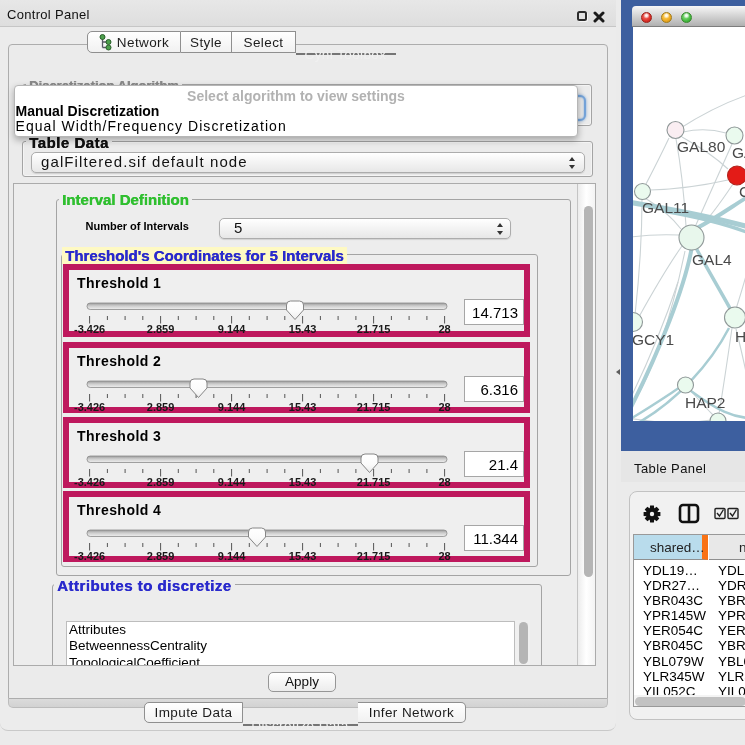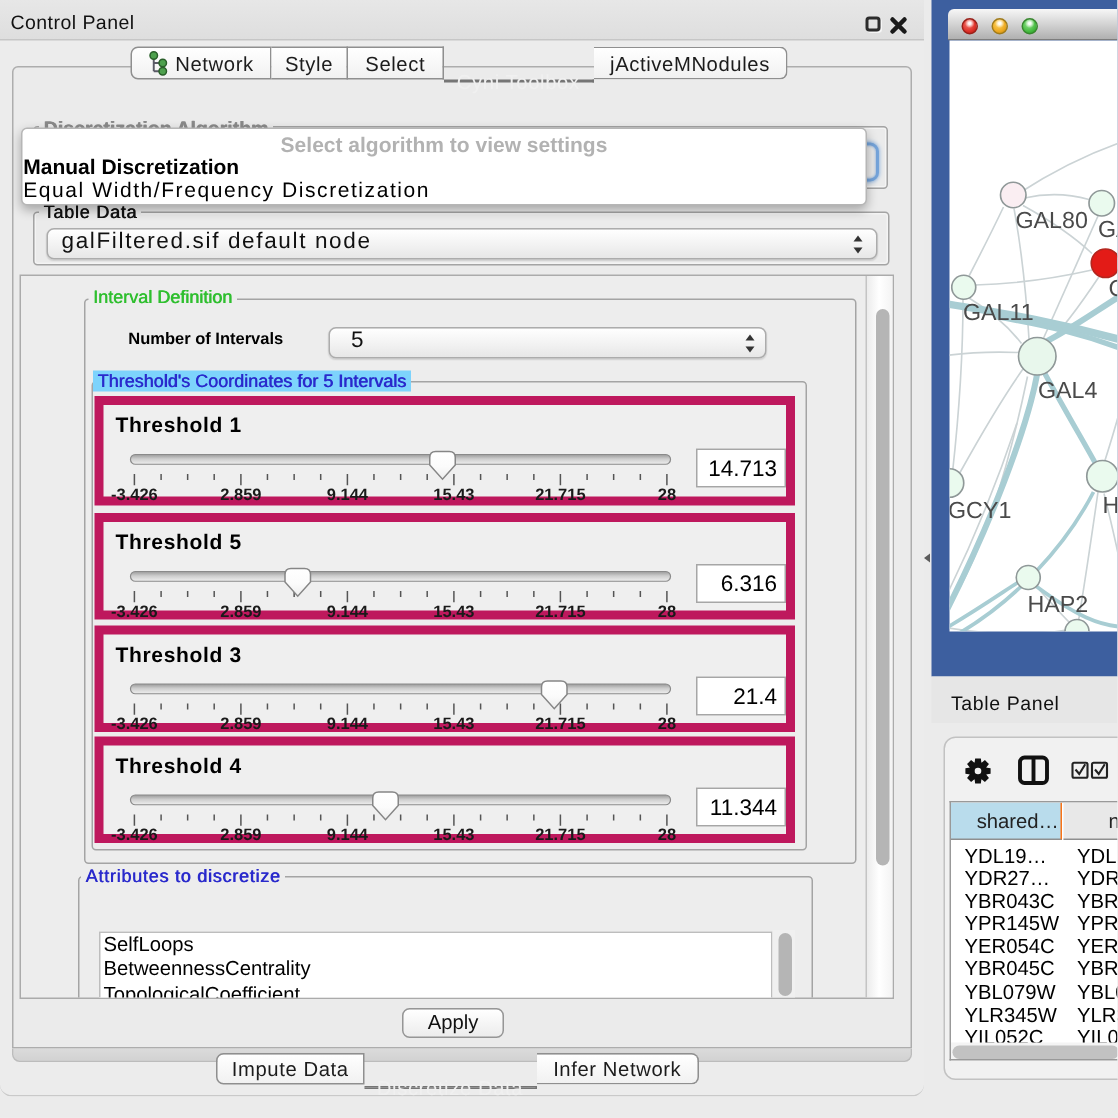--- a/index.html
+++ b/index.html
@@ -15,21 +15,21 @@
 #tabshadow { left:8px; top:699px; width:600px; height:9px; background:linear-gradient(#dbdbdb,#d2d2d2); border:1px solid #bcbcbc; border-top:none; border-radius:0 0 5px 5px; }
 .tabrow { display:flex;text-align:right; }
 #toptabs { left:87px; top:31px; height:22px; }
 #bottabs { left:144px; top:702px; height:21px; }
 .tab { letter-spacing:0.4px; font-size:13.5px; color:#1c1c1c; border:1px solid #8f8f8f; border-left:none; background:linear-gradient(#ffffff,#f1f1f1); display:flex; align-items:center; justify-content:center; white-space:nowrap; }
 .tab.first { border-left:1px solid #8f8f8f; border-radius:5px 0 0 5px; }
 .tab.last { border-radius:0 5px 5px 0; }
 .tab.sel { background:linear-gradient(#949494,#828282); color:#f0f0f0; border-color:#757575;margin-top:22px; }
 
 .gbox { border:1px solid #a4a4a4; border-radius:3px; box-shadow:inset 0 0 0 1px rgba(255,255,255,.45); }
-.glabel { position:absolute; text-shadow:0.4px 0 0 currentColor; font-size:12px; background:#ebebeb; padding:0 3px; white-space:nowrap; }
+.glabel { position:absolute; text-shadow:0.4px 0 0 currentColor; font-size:15px; background:#ebebeb; padding:0 3px; white-space:nowrap;font-weight:bold; }
 
 .combo { border:1px solid #acacac; border-radius:5px; background:linear-gradient(#ffffff,#e7e7e7); box-shadow:0 1px 1px rgba(0,0,0,.12); font-size:14px; color:#111;text-align:right; }
 .combo .ctext { position:absolute; left:9px; top:calc(50% - 1.5px); transform:translateY(-50%); font-size:15px; letter-spacing:1.1px; }
 .stepper { position:absolute; right:7px; top:50%; transform:translateY(-50%); width:9px; height:12px; }
 .stepper:before, .stepper:after { content:""; position:absolute; left:1px; border-left:3.5px solid transparent; border-right:3.5px solid transparent; }
 .stepper:before { top:0; border-bottom:4.5px solid #333; }
 .stepper:after { bottom:0; border-top:4.5px solid #333; }
 
 #popup { left:14px; top:85px; width:564px; height:52px; background:#fff; border:1px solid #b6b6b6; border-radius:4px; box-shadow:0 3px 7px rgba(0,0,0,.30); z-index:30; font-size:14px; }
 #popup .it1 { position:absolute; top:2px; width:100%; text-align:center; color:#b2b2b2; font-weight:bold; }
@@ -94,40 +94,39 @@
     <svg width="13" height="17" viewBox="0 0 13 17" style="margin-right:5px;margin-top:1px;">
       <path d="M3.5 4.5 L3.5 13.5 M3.5 8 L8 8 M3.5 13.5 L8 13.5" stroke="#5a5a66" stroke-width="1.3" fill="none"></path>
       <circle cx="3.5" cy="3" r="2.5" fill="#4da04d" stroke="#2a5f2a" stroke-width="1"></circle>
       <circle cx="9.5" cy="8" r="2.5" fill="#4da04d" stroke="#2a5f2a" stroke-width="1"></circle>
       <circle cx="9.5" cy="13.5" r="2.5" fill="#4da04d" stroke="#2a5f2a" stroke-width="1"></circle>
     </svg>
     Network</div>
   <div class="tab" style="width:51px;">Style</div>
   <div class="tab" style="width:64px;">Select</div>
   <div class="tab sel" style="width:100px;">Cyni Toolbox</div>
-  <div class="tab last" style="width:129px;">jActiveMNodules</div>
 </div>
 
 <div class="abs" id="scrollpane">
 
   <div class="abs gbox" style="left:42px;top:15px;width:515px;height:377px;box-shadow:none;"></div>
   <div class="glabel" style="left:45px;top:7px;background:#ededed;"><span class="green">Interval Definition</span></div>
   <div class="abs" style="left:71.5px;top:36px;font-size:11px;font-weight:bold;">Number of Intervals</div>
   <div class="abs combo" style="left:205px;top:34px;width:292px;height:21px;">
       <span class="ctext" style="left:14px;">5</span>
       <span class="stepper" style="right:5px;"></span>
     </div>
   <div class="abs gbox" style="left:47px;top:70px;width:477px;height:313px;box-shadow:none;"></div>
-  <div class="glabel blue" style="left:48px;top:63px;background:#7dd3fc;">Threshold's Coordinates for 5 Intervals</div>
+  <div class="glabel blue" style="left:48px;top:63px;background:#fef9c3;">Threshold's Coordinates for 5 Intervals</div>
 
   <div class="trow" style="top:80px;height:73px;">
       <div class="trtitle">Threshold 1</div>
     </div>
   <div class="trow" style="top:158px;height:71px;">
-      <div class="trtitle">Threshold 5</div>
+      <div class="trtitle">Threshold 2</div>
     </div>
   <div class="trow" style="top:233px;height:71px;">
       <div class="trtitle">Threshold 3</div>
     </div>
   <div class="trow" style="top:307px;height:71px;">
       <div class="trtitle">Threshold 4</div>
     </div>
 
   <svg class="abs" style="left:49px;top:108px" width="467" height="44" viewBox="0 0 467 44">
       <defs>
@@ -283,21 +282,21 @@
     </svg>
 
   <div class="vbox" style="top:115px;">14.713</div>
   <div class="vbox" style="top:192px;">6.316</div>
   <div class="vbox" style="top:267px;">21.4</div>
   <div class="vbox" style="top:341px;">11.344</div>
 
   <div class="abs gbox" style="left:38px;top:400px;width:490px;height:95px;box-shadow:none;"></div>
   <div class="glabel blue" style="left:40px;top:393px;background:#ededed;letter-spacing:0.5px;">Attributes to discretize</div>
   <div class="abs" id="attlist">
-    <div>SelfLoops</div>
+    <div>Attributes</div>
     <div>BetweennessCentrality</div>
     <div>TopologicalCoefficient</div>
   </div>
   <div class="abs" style="left:501px;top:436px;width:15px;height:47px;background:#f0f0f0;"></div>
   <div class="abs" style="left:504.5px;top:438px;width:9px;height:42px;background:#b5b5b5;border-radius:5px;"></div>
 
   <div id="vsb">
       <div id="vsbthumb"></div>
     </div>
 </div>
@@ -389,21 +388,21 @@
 </svg>
 <svg class="abs" style="left:714px;top:507px" width="26" height="13" viewBox="0 0 26 13">
  <g fill="none" stroke="#222" stroke-width="1.4">
   <rect x="1" y="1.5" width="10" height="10" rx="1"></rect>
   <rect x="14" y="1.5" width="10" height="10" rx="1"></rect>
   <path d="M3 6 L5.5 9 L9.5 2.5"></path>
   <path d="M16 6 L18.5 9 L22.5 2.5"></path>
  </g>
 </svg>
 <div class="abs" id="tbl">
-  <div class="abs" style="left:0;top:0;width:74px;height:25px;background:#b9dcec;border-right:1px solid #f97316;border-bottom:1px solid #8f8f8f;text-align:center;line-height:25px;color:#222;padding-left:16px;">shared…</div>
+  <div class="abs" style="left:0;top:0;width:74px;height:25px;background:#b9dcec;border-right:6px solid #f97316;border-bottom:1px solid #8f8f8f;text-align:center;line-height:25px;color:#222;padding-left:16px;">shared…</div>
   <div class="abs" style="left:75px;top:0;width:37px;height:25px;background:#e8e8e8;border-bottom:1px solid #8f8f8f;line-height:25px;color:#222;"><span style="padding-left:30px;">name</span></div>
   <div class="abs" id="tbody" style="left:0;top:27.5px;width:112px;">
       <div style="height:15.2px;line-height:15.2px;white-space:nowrap;"><span style="display:inline-block;padding-left:9px;width:75px;">YDL19…</span><span style="display:inline-block;padding-left:9px;">YDL194W</span></div>
       <div style="height:15.2px;line-height:15.2px;white-space:nowrap;"><span style="display:inline-block;padding-left:9px;width:75px;">YDR27…</span><span style="display:inline-block;padding-left:9px;">YDR277C</span></div>
       <div style="height:15.2px;line-height:15.2px;white-space:nowrap;"><span style="display:inline-block;padding-left:9px;width:75px;">YBR043C</span><span style="display:inline-block;padding-left:9px;">YBR043C</span></div>
       <div style="height:15.2px;line-height:15.2px;white-space:nowrap;"><span style="display:inline-block;padding-left:9px;width:75px;">YPR145W</span><span style="display:inline-block;padding-left:9px;">YPR145W</span></div>
       <div style="height:15.2px;line-height:15.2px;white-space:nowrap;"><span style="display:inline-block;padding-left:9px;width:75px;">YER054C</span><span style="display:inline-block;padding-left:9px;">YER054C</span></div>
       <div style="height:15.2px;line-height:15.2px;white-space:nowrap;"><span style="display:inline-block;padding-left:9px;width:75px;">YBR045C</span><span style="display:inline-block;padding-left:9px;">YBR045C</span></div>
       <div style="height:15.2px;line-height:15.2px;white-space:nowrap;"><span style="display:inline-block;padding-left:9px;width:75px;">YBL079W</span><span style="display:inline-block;padding-left:9px;">YBL079W</span></div>
       <div style="height:15.2px;line-height:15.2px;white-space:nowrap;"><span style="display:inline-block;padding-left:9px;width:75px;">YLR345W</span><span style="display:inline-block;padding-left:9px;">YLR345W</span></div>

